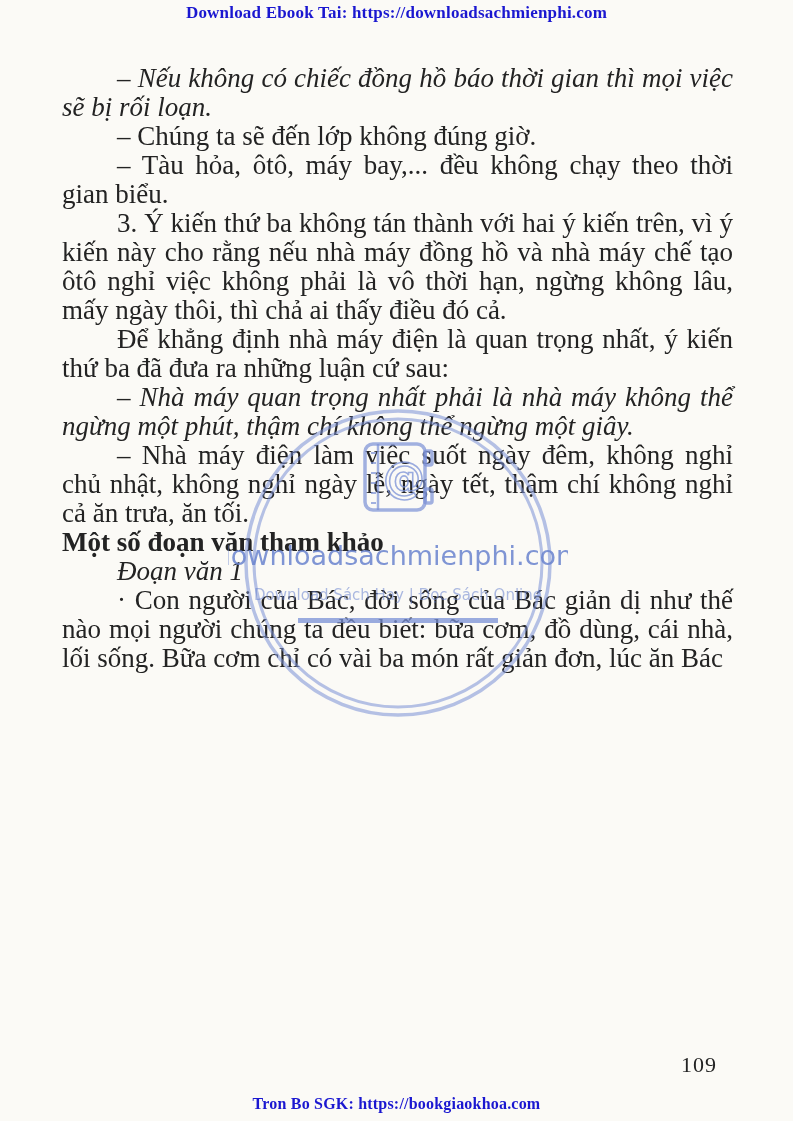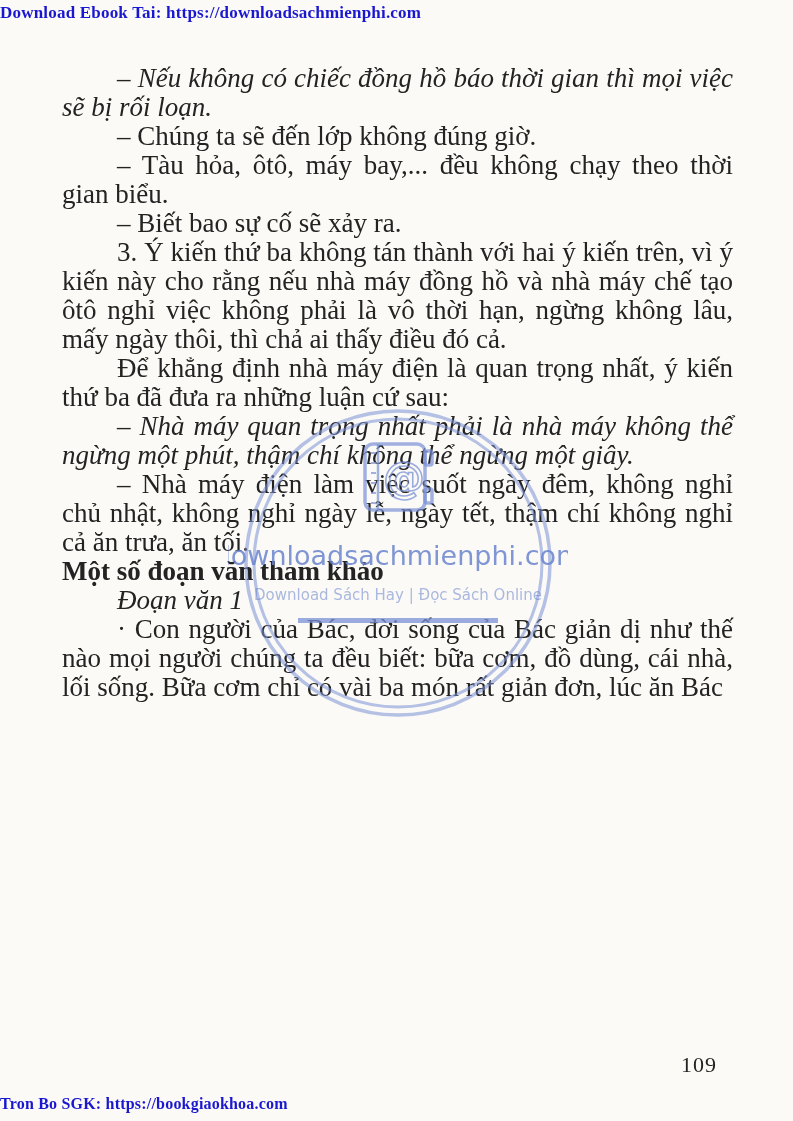--- a/index.html
+++ b/index.html
@@ -8,20 +8,21 @@
     position:relative;
     width:793px; height:1121px;
     background:#fbfaf6;
     font-family:"Liberation Serif", serif;
     color:#232323;
     overflow:hidden;
     margin:0 auto;
   }
   .header-link, .footer-link {
     position:absolute; left:0; width:100%;
+    text-align:center;
     color:#1a17d0;
     font-weight:bold;
     font-size:17px;
     letter-spacing:0.2px;
     cursor:pointer;
   }
   .header-link { top:3px; }
   .footer-link { top:1095px; font-size:16px; }
   .content {
     position:absolute;
@@ -77,21 +78,20 @@
 <body>
 
 <div class="page">
 
   <div class="header-link">Download Ebook Tai: https://downloadsachmienphi.com</div>
 
   <div class="content">
     <p class="it indent">– Nếu không có chiếc đồng hồ báo thời gian thì mọi việc sẽ bị rối loạn.</p>
     <p class="indent">– Chúng ta sẽ đến lớp không đúng giờ.</p>
     <p class="indent">– Tàu hỏa, ôtô, máy bay,... đều không chạy theo thời gian biểu.</p>
-    <p class="indent">– Biết bao sự cố sẽ xảy ra.</p>
     <p class="indent mt16">3. Ý kiến thứ ba không tán thành với hai ý kiến trên, vì ý kiến này cho rằng nếu nhà máy đồng hồ và nhà máy chế tạo ôtô nghỉ việc không phải là vô thời hạn, ngừng không lâu, mấy ngày thôi, thì chả ai thấy điều đó cả.</p>
     <p class="indent mt18">Để khẳng định nhà máy điện là quan trọng nhất, ý kiến thứ ba đã đưa ra những luận cứ sau:</p>
     <p class="bit indent mt14">– Nhà máy quan trọng nhất phải là nhà máy không thể ngừng một phút, thậm chí không thể ngừng một giây.</p>
     <p class="indent mt2">– Nhà máy điện làm việc suốt ngày đêm, không nghỉ chủ nhật, không nghỉ ngày lễ, ngày tết, thậm chí không nghỉ cả ăn trưa, ăn tối.</p>
     <p class="b mt30">Một số đoạn văn tham khảo</p>
     <p class="bit indent mt38">Đoạn văn 1</p>
     <p class="indent mt14">· Con người của Bác, đời sống của Bác giản dị như thế nào mọi người chúng ta đều biết: bữa cơm, đồ dùng, cái nhà, lối sống. Bữa cơm chỉ có vài ba món rất giản đơn, lúc ăn Bác</p>
   </div>
 
   <svg class="watermark" viewBox="0 0 340 340" xmlns="http://www.w3.org/2000/svg">

